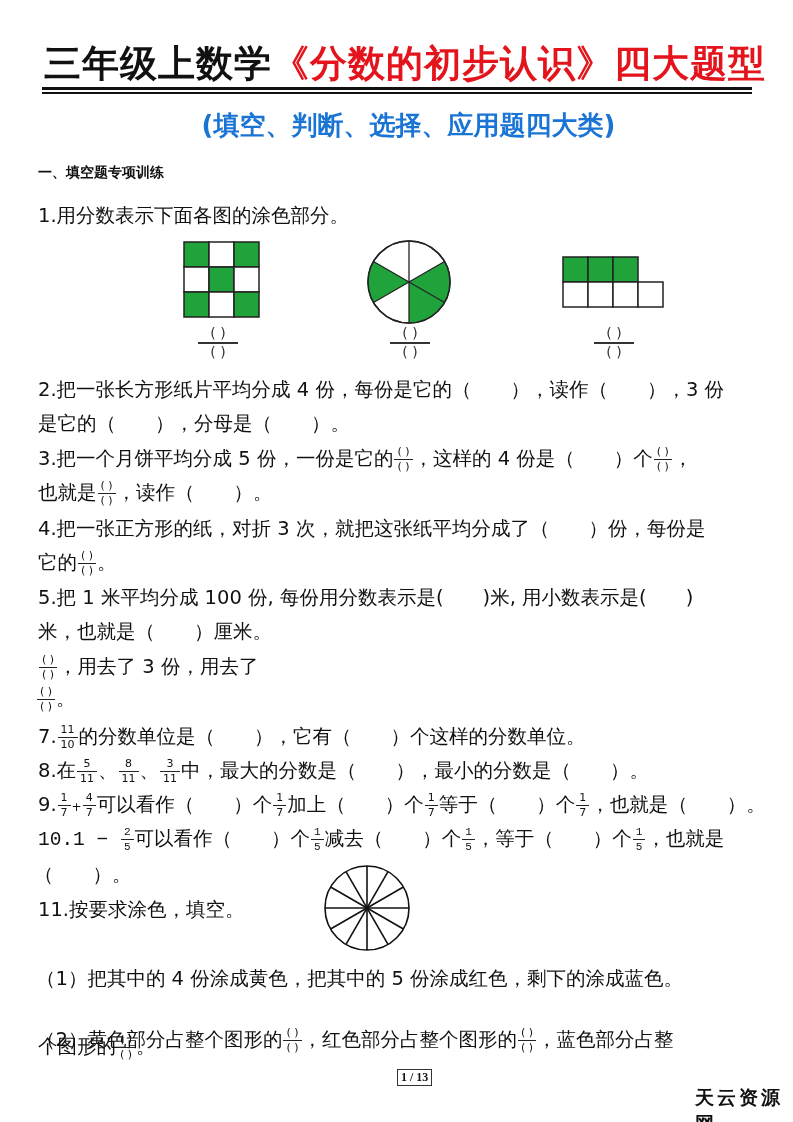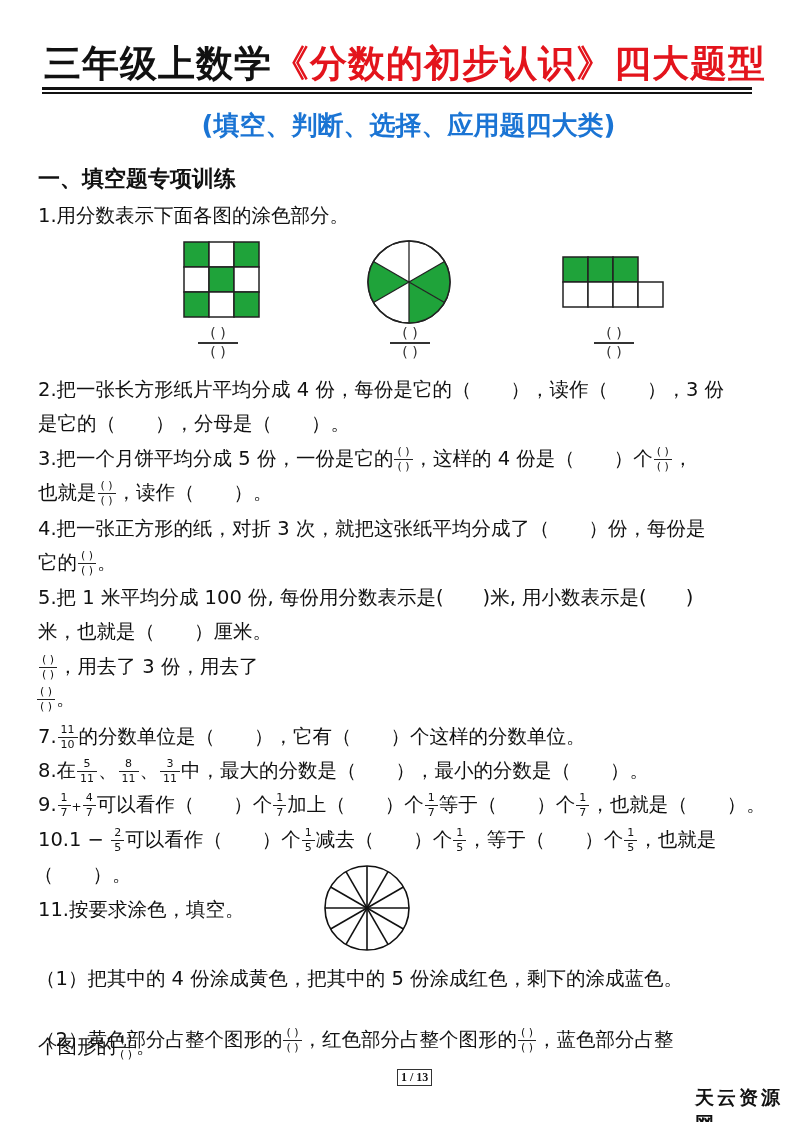--- a/index.html
+++ b/index.html
@@ -7,21 +7,21 @@
          font-family:"DejaVu Sans", "Liberation Sans", sans-serif; color:#111; }
   .title { position:absolute; left:44px; top:40px; width:708px; text-align:center;
            font-size:37px; font-weight:bold; letter-spacing:1px; white-space:nowrap; line-height:48px; }
   .title .black { color:#111; }
   .title .red { color:#e3141c; }
   .rule { position:absolute; left:42px; width:710px; background:#111; }
   .rule.r1 { top:87px; height:3px; }
   .rule.r2 { top:92px; height:2px; }
   .subtitle { position:absolute; left:0; width:793px; top:108px; text-align:center;
               font-size:26px; color:#1a74d4; font-weight:bold;padding-left:12px; }
-  .section { position:absolute; left:38px; top:164px; font-size:22px; font-weight:bold; }
+  .section { position:absolute; left:38px; top:164px; font-size:14px; font-weight:bold; }
   .q { position:absolute; left:38px; font-size:19.5px; line-height:34px; white-space:nowrap; }
   .frac { display:inline-block; vertical-align:middle; text-align:center; font-size:11px;
           line-height:12px; margin:0 1px; }
   .frac .n, .frac .d { display:block; padding:0 3px; }
   .frac .bar { display:block; height:1px; background:#222; margin:1px 0; }
   .fig { position:absolute; }
   .blank-frac { position:absolute; text-align:center; font-size:14px; line-height:15px; color:#333; }
   .blank-frac .bar { height:1.5px; background:#333; margin:1px 0; }
   .page-num { position:absolute; left:379px; top:1069px; border:1px solid #333; font-family:"Liberation Serif", serif;
               font-weight:bold; font-size:12px; padding:0 3px; line-height:15px;margin-left:18px; }
@@ -131,21 +131,21 @@
 </div>
 
 <div class="q" style="top:754px;">
   <span>8.在</span><span class="frac"><span class="n">5</span><span class="bar"></span><span class="d">11</span></span><span>、</span><span class="frac"><span class="n">8</span><span class="bar"></span><span class="d">11</span></span><span>、</span><span class="frac"><span class="n">3</span><span class="bar"></span><span class="d">11</span></span><span>中，最大的分数是（　　），最小的分数是（　　）。</span>
 </div>
 
 <div class="q" style="top:788px;">
   <span>9.</span><span class="frac"><span class="n">1</span><span class="bar"></span><span class="d">7</span></span><span style="font-size:12px">+</span><span class="frac"><span class="n">4</span><span class="bar"></span><span class="d">7</span></span><span>可以看作（　　）个</span><span class="frac"><span class="n">1</span><span class="bar"></span><span class="d">7</span></span><span>加上（　　）个</span><span class="frac"><span class="n">1</span><span class="bar"></span><span class="d">7</span></span><span>等于（　　）个</span><span class="frac"><span class="n">1</span><span class="bar"></span><span class="d">7</span></span><span>，也就是（　　）。</span>
 </div>
 
-<div class="q" style="top:823px;">
+<div class="q" style="top:823px;font-family:Liberation Mono, monospace;">
   <span>10.1 − </span><span class="frac"><span class="n">2</span><span class="bar"></span><span class="d">5</span></span><span>可以看作（　　）个</span><span class="frac"><span class="n">1</span><span class="bar"></span><span class="d">5</span></span><span>减去（　　）个</span><span class="frac"><span class="n">1</span><span class="bar"></span><span class="d">5</span></span><span>，等于（　　）个</span><span class="frac"><span class="n">1</span><span class="bar"></span><span class="d">5</span></span><span>，也就是</span>
 </div>
 <div class="q" style="top:858px; left:34px;">（　　）。</div>
 
 <div class="q" style="top:893px;">11.按要求涂色，填空。</div>
 <svg class="fig" style="left:322px; top:863px;" width="90" height="90">
   <g transform="translate(45,45)" stroke="#111" stroke-width="1.6" fill="none">
     <circle r="42" fill="#fff"></circle>
     <line x1="0" y1="-42" x2="0" y2="42"></line>
     <line x1="-42" y1="0" x2="42" y2="0"></line>

